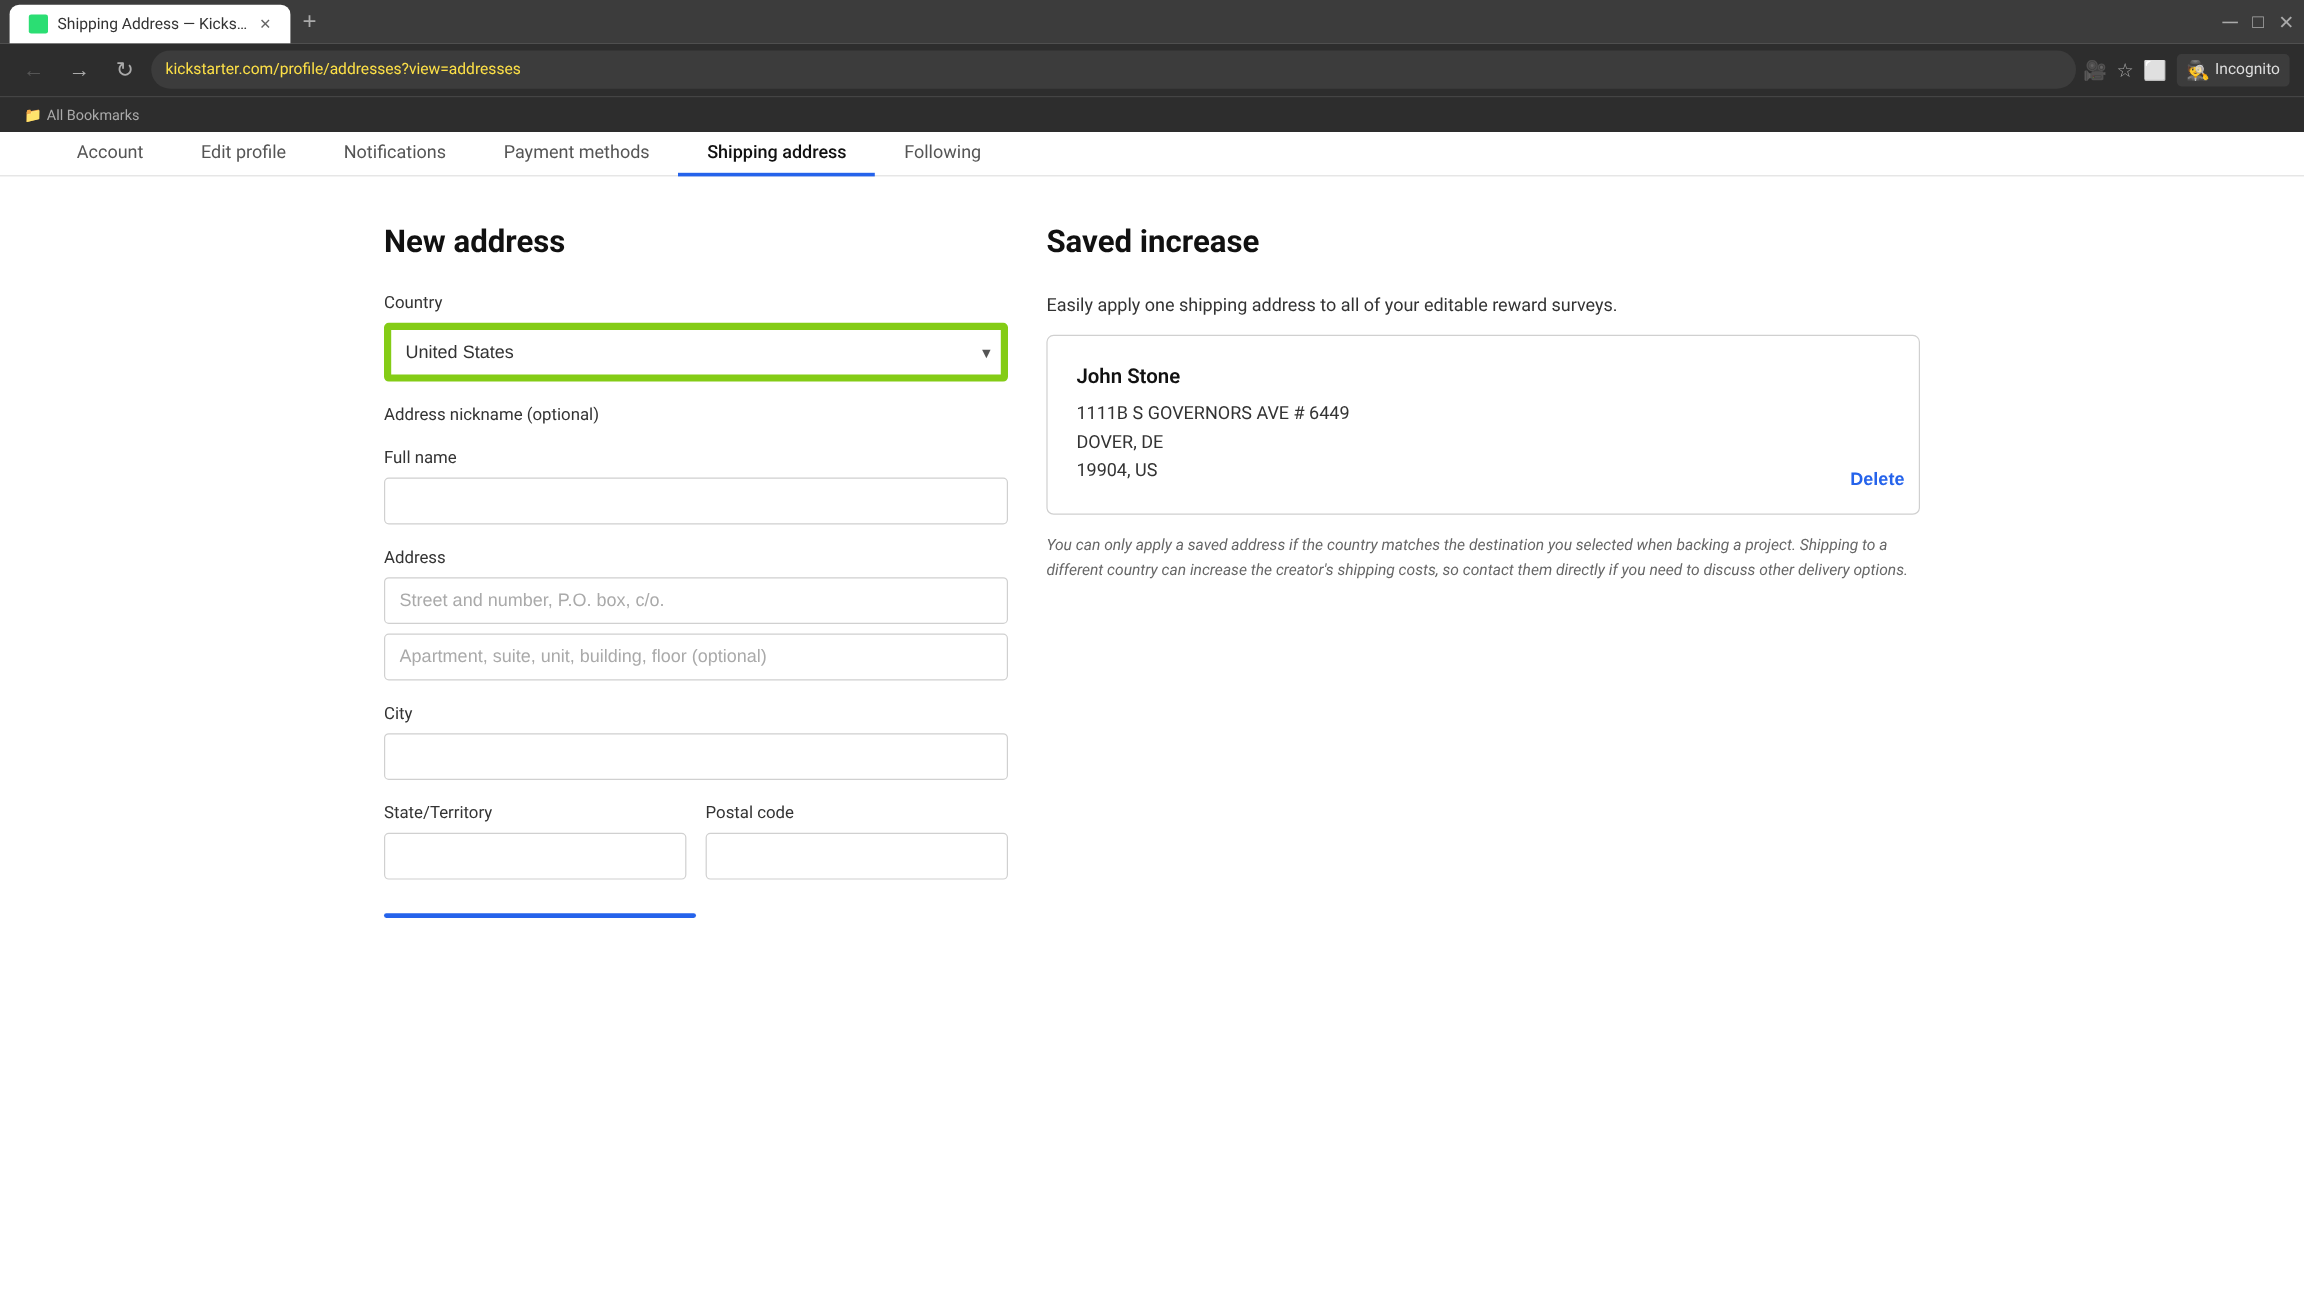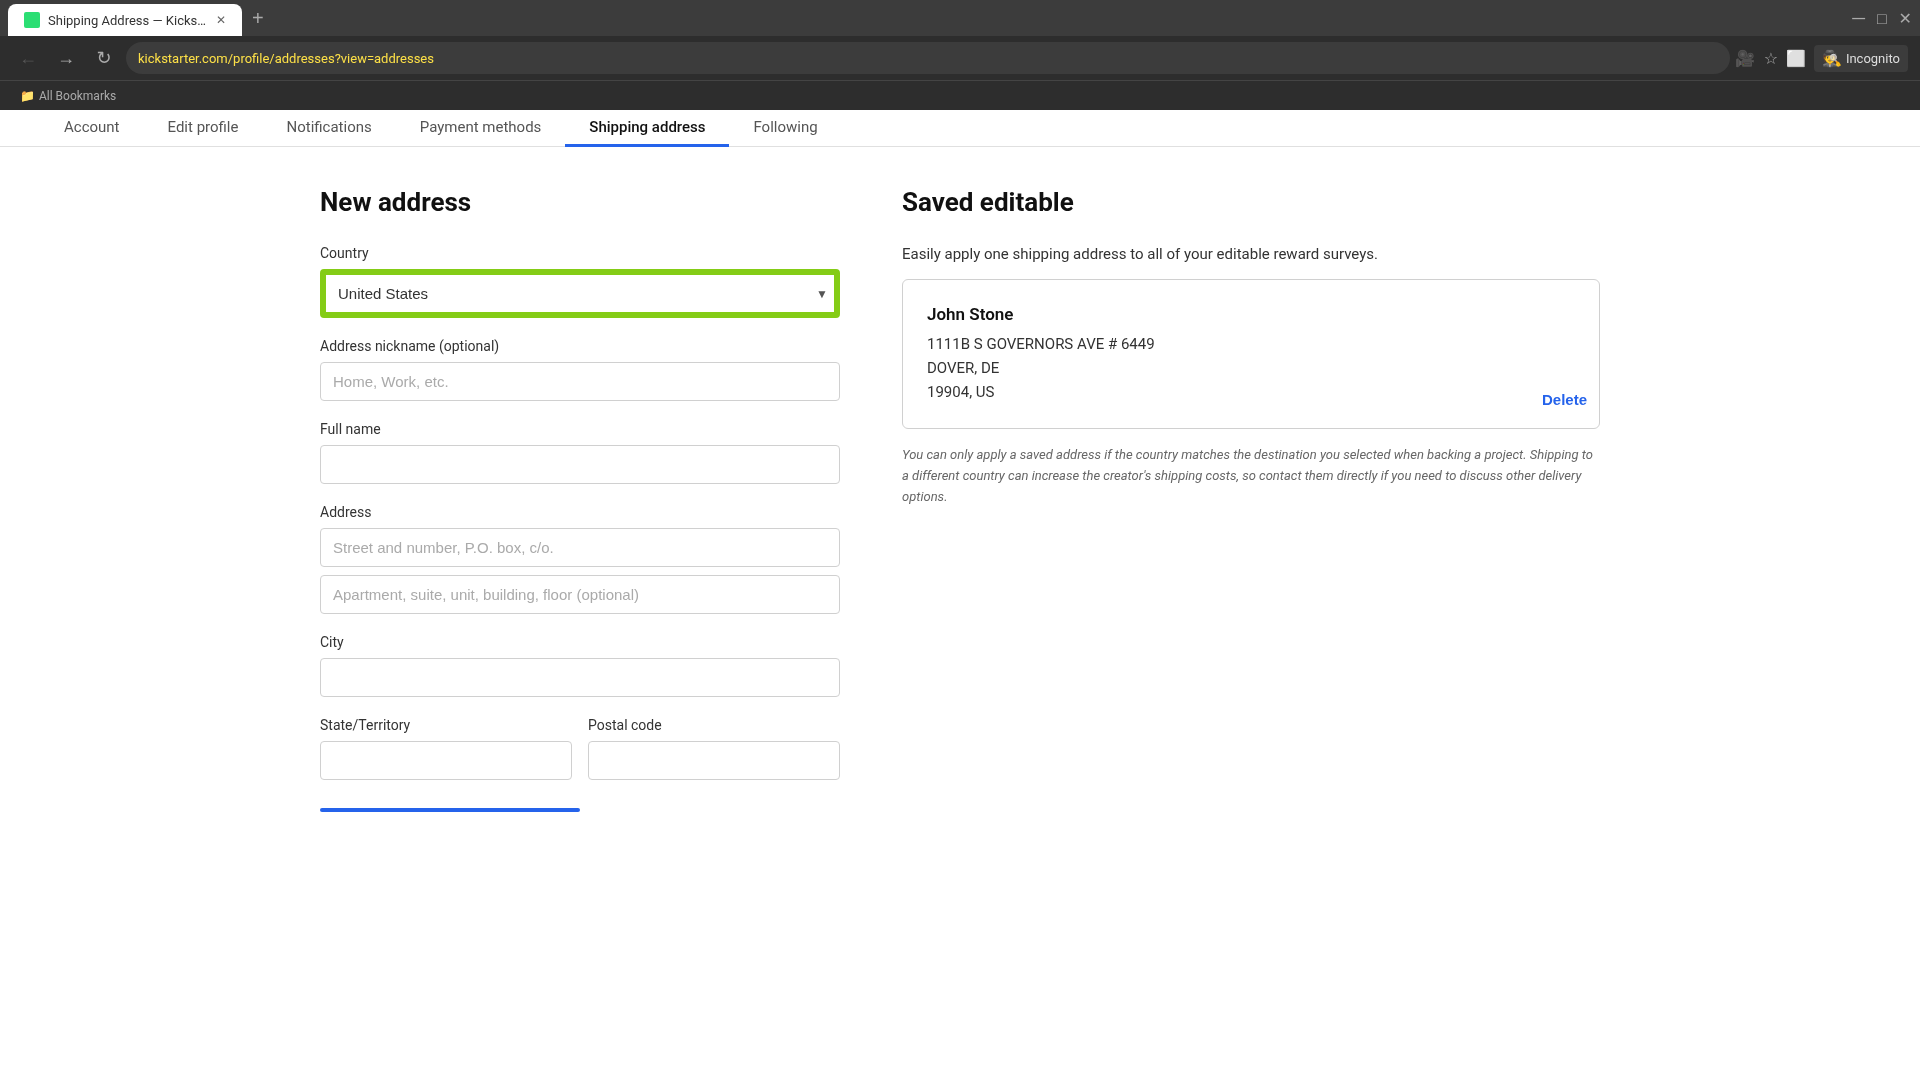--- a/index.html
+++ b/index.html
@@ -17,21 +17,21 @@
     .browser-actions span { font-size: 16px; cursor: pointer; }
     .bookmarks-bar { background: #2d2d2d; border-top: 1px solid #444; height: 30px; display: flex; align-items: center; padding: 0 12px; color: #aaa; font-size: 12px; }
     .bookmark-item { display: flex; align-items: center; gap: 4px; cursor: pointer; padding: 2px 8px; border-radius: 4px; }
 
     
     .page-nav { border-bottom: 1px solid #e0e0e0; padding: 0 40px; display: flex; gap: 0; }
     .nav-tab { padding: 8px 24px; font-size: 15px; color: #555; cursor: pointer; text-decoration: none; border-bottom: 3px solid transparent; margin-bottom: -1px; }
     .nav-tab.active { color: #111; border-bottom: 3px solid #2563eb; font-weight: 500; }
 
     
-    .main-content { max-width: 1400px; margin: 0 auto; padding: 40px 60px; display: flex; gap: 62px; }
+    .main-content { max-width: 1400px; margin: 0 auto; padding: 40px 60px; display: flex; gap: 32px; }
 
     
     .new-address-section { flex: 0 0 520px; }
     .section-title { font-size: 26px; font-weight: 700; color: #111; margin-bottom: 28px; }
     .form-group { margin-bottom: 20px; }
     .form-label { display: block; font-size: 14px; color: #333; margin-bottom: 8px; font-weight: 400; }
     .form-control { width: 100%; border: 1px solid #d0d0d0; border-radius: 4px; padding: 10px 12px; font-size: 15px; color: #333; background: #fff; outline: none; }
     .form-control::placeholder { color: #aaa; }
     .select-wrapper { position: relative; }
     .select-wrapper select { width: 100%; border: 6px solid #84cc16; border-radius: 4px; padding: 10px 36px 10px 12px; font-size: 15px; color: #333; background: #fff; outline: none; appearance: none; cursor: pointer; }
@@ -117,21 +117,20 @@
           <option>Canada</option>
           <option>United Kingdom</option>
           <option>Australia</option>
         </select>
         <span class="select-arrow">▼</span>
       </div>
     </div>
 
     <div class="form-group">
       <label class="form-label">Address nickname (optional)</label>
-      <input type="text" class="form-control" placeholder="Home, Work, etc." style="">
     </div>
 
     <div class="form-group">
       <label class="form-label">Full name</label>
       <input type="text" class="form-control" style="">
     </div>
 
     <div class="form-group">
       <label class="form-label">Address</label>
       <input type="text" class="form-control" style="margin-bottom: 8px;" placeholder="Street and number, P.O. box, c/o.">
@@ -153,21 +152,21 @@
         <input type="text" class="form-control" style="">
       </div>
     </div>
 
     <div class="progress-bar-container">
       <div class="progress-bar"></div>
     </div>
   </section>
 
   <section class="saved-addresses-section">
-    <h2 class="section-title">Saved editable</h2>
+    <h2 class="section-title">Saved increase</h2>
     <p class="description-text">Easily apply one shipping address to all of your editable reward surveys.</p>
 
     <div class="saved-address-card">
       <div class="saved-address-name">John Stone</div>
       <div class="saved-address-line">1111B S GOVERNORS AVE # 6449</div>
       <div class="saved-address-line">DOVER, DE</div>
       <div class="saved-address-line">19904, US</div>
       <button class="delete-btn">Delete</button>
     </div>
 

